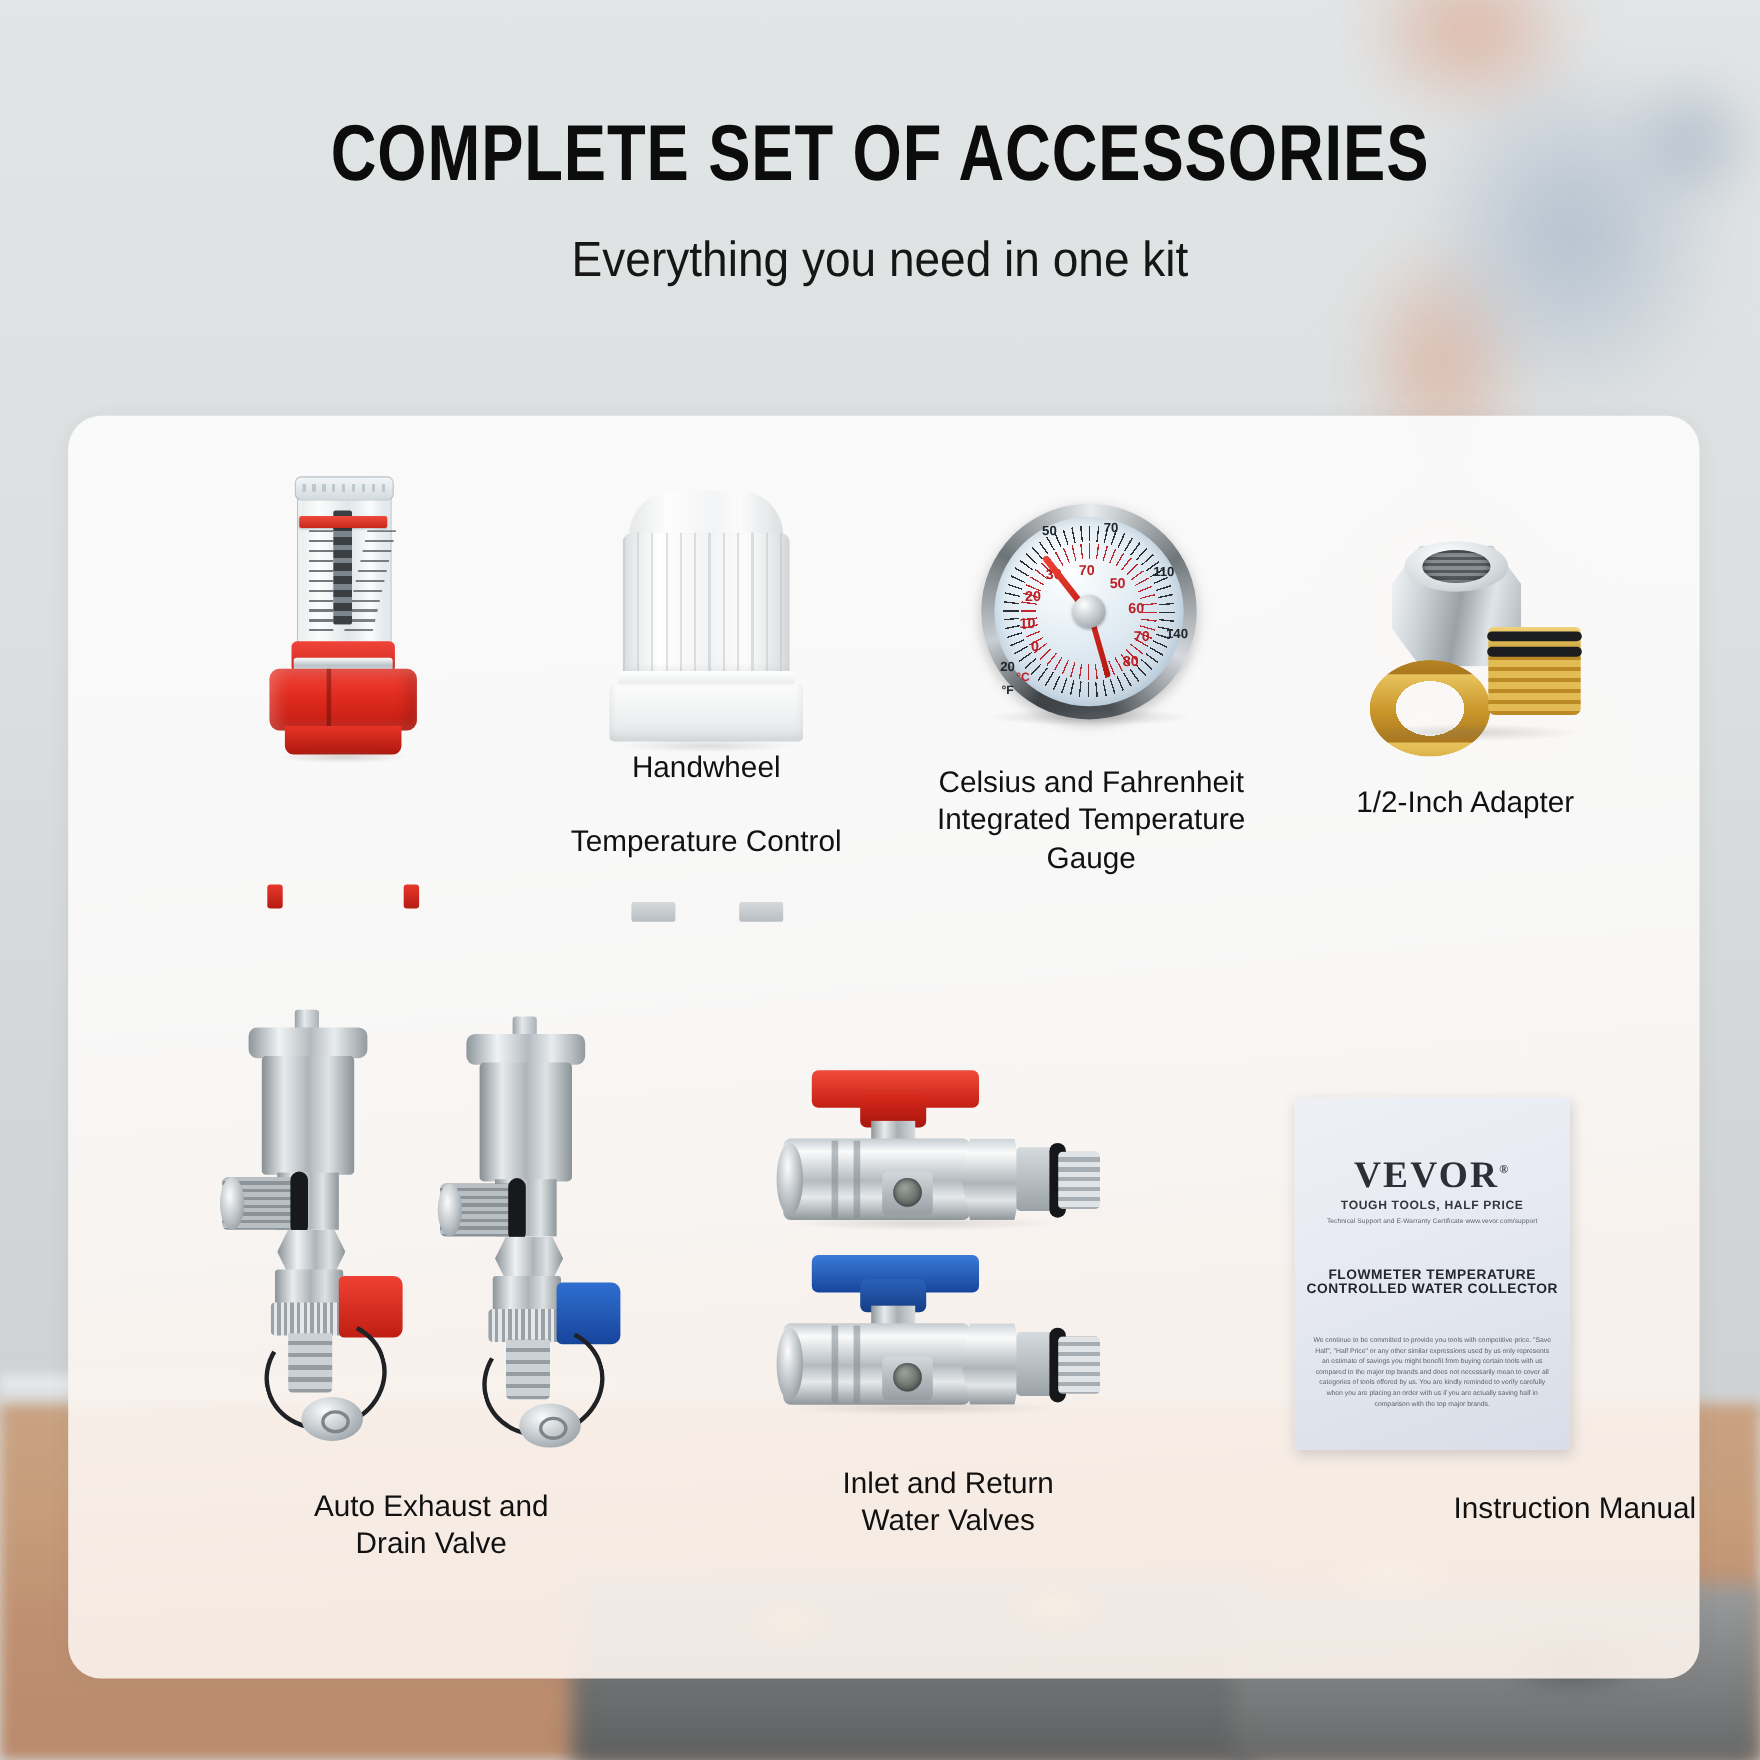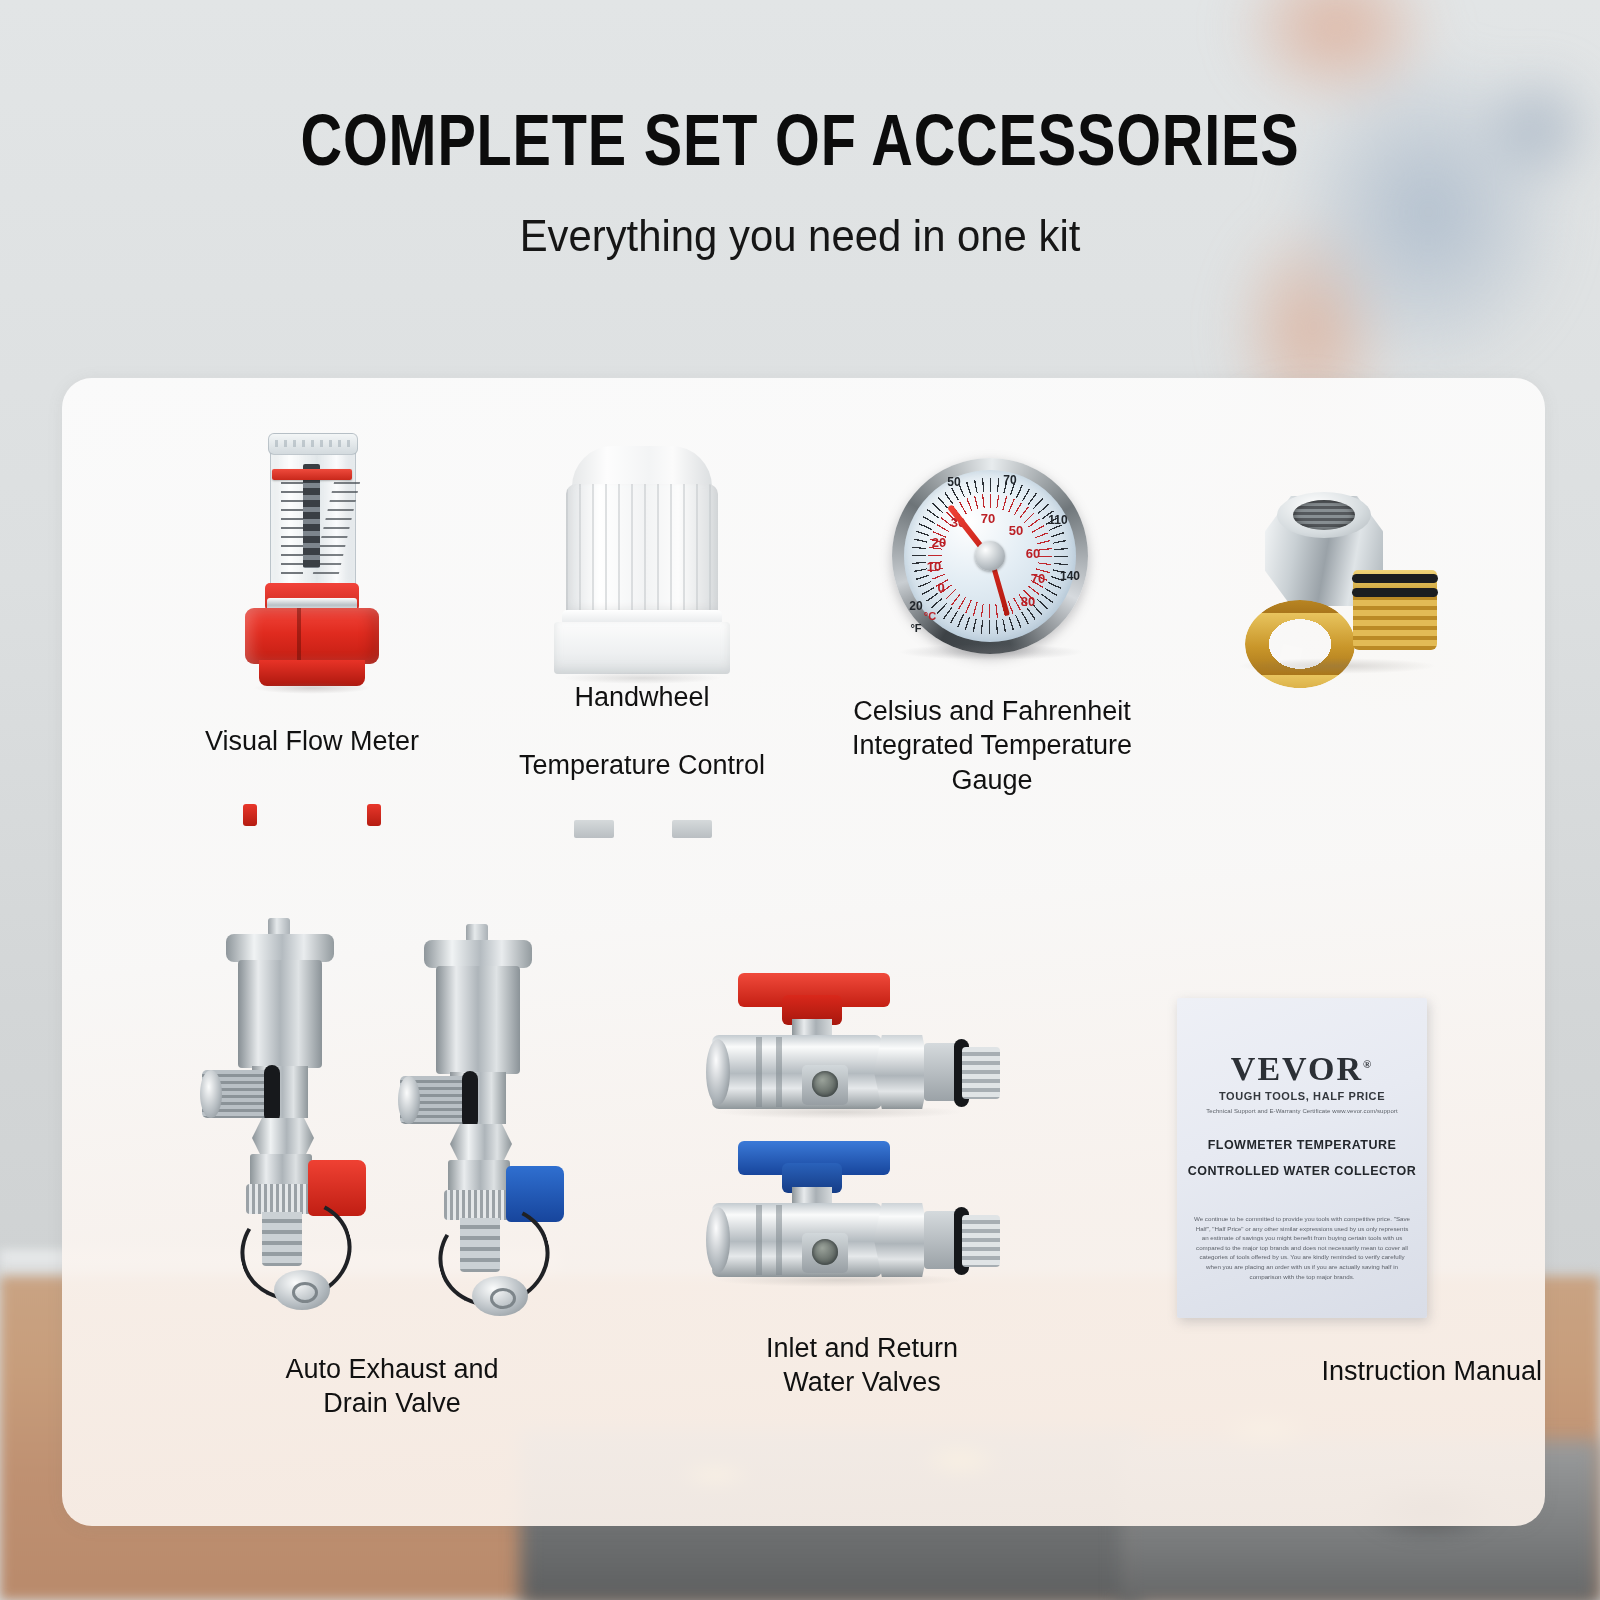--- a/index.html
+++ b/index.html
@@ -246,21 +246,21 @@
   .mn .brand{position:absolute;left:0;right:0;top:52px;text-align:center;
     font-size:34px;font-weight:700;letter-spacing:2px;color:#2c3036;
     font-family:"Liberation Serif",serif;}
   .mn .reg{font-size:11px;vertical-align:super;}
   .mn .tagline{position:absolute;left:0;right:0;top:92px;text-align:center;
     font-size:11px;font-weight:700;letter-spacing:.6px;color:#33373d;}
   .mn .support{position:absolute;left:14px;right:14px;top:110px;text-align:center;
     font-size:6px;color:#5a5f66;letter-spacing:.1px;}
   .mn .t1,.mn .t2{position:absolute;left:8px;right:8px;text-align:center;
     font-size:12.5px;font-weight:700;letter-spacing:.5px;color:#23272c;}
-  .mn .t1{top:140px;} .mn .t2{top:166px;}
+  .mn .t1{top:154px;} .mn .t2{top:166px;}
   .mn .body{position:absolute;left:16px;right:16px;top:216px;text-align:center;
     font-size:6.2px;line-height:1.55;color:#5d626a;}
 </style>
 </head>
 <body>
 
 <div id="bg">
   <div class="bg-wall"></div>
   <div class="bg-baseboard"></div>
   <div class="bg-floor"></div>
@@ -292,21 +292,20 @@
         <div class="ring"></div>
       <div class="collar"></div>
         <div class="chrome"></div>
       <div class="body">
           <div class="tab tabL"></div>
           <div class="tab tabR"></div>
         </div>
       <div class="base"></div>
         <div class="shadow"></div>
     </div>
-    <div class="cap" style="margin-top:36px;">Visual Flow Meter</div>
   </div>
 
   <div class="cell" style="left:415px;top:62px;width:330px;">
     <div class="shot hw">
       <div class="dome"></div>
         <div class="knob"></div>
         <div class="lip"></div>
       <div class="sq">
           <div class="slot slotL"></div>
           <div class="slot slotR"></div>
@@ -359,20 +358,21 @@
       <div class="nutface"></div>
         <div class="nutbore"></div>
       <div class="ring"></div>
       <div class="ringgap"></div>
       <div class="barbtop"></div>
       <div class="barb"></div>
       <div class="or or1"></div>
       <div class="or or2"></div>
       <div class="shadow"></div>
     </div>
+    <div class="cap" style="margin-top:34px;">1/2-Inch Adapter</div>
   </div>
 
   <div class="cell" style="left:120px;top:540px;width:420px;">
     <div style="position:relative;height:400px;">
       <div class="shot av" style="position:absolute;left:30px;top:0;">
         <div class="cap"></div>
           <div class="flange"></div>
           <div class="barrel"></div>
         <div class="neck"></div>
           <div class="port"></div>

